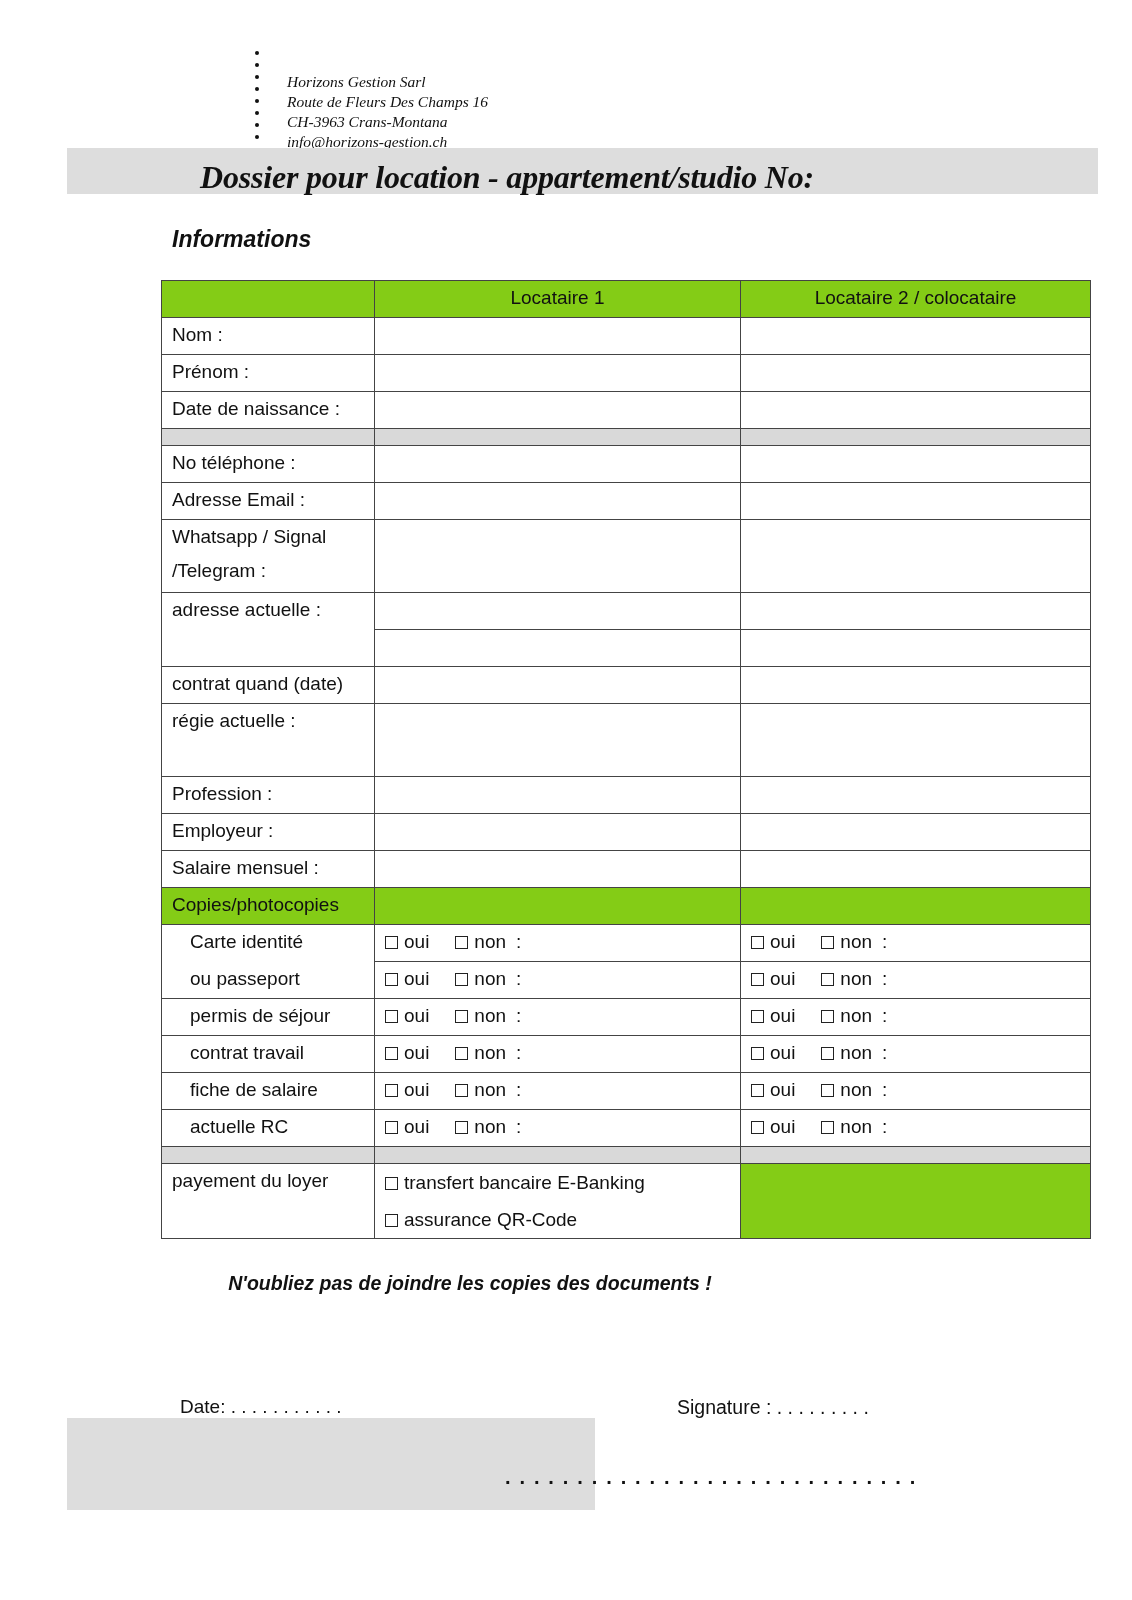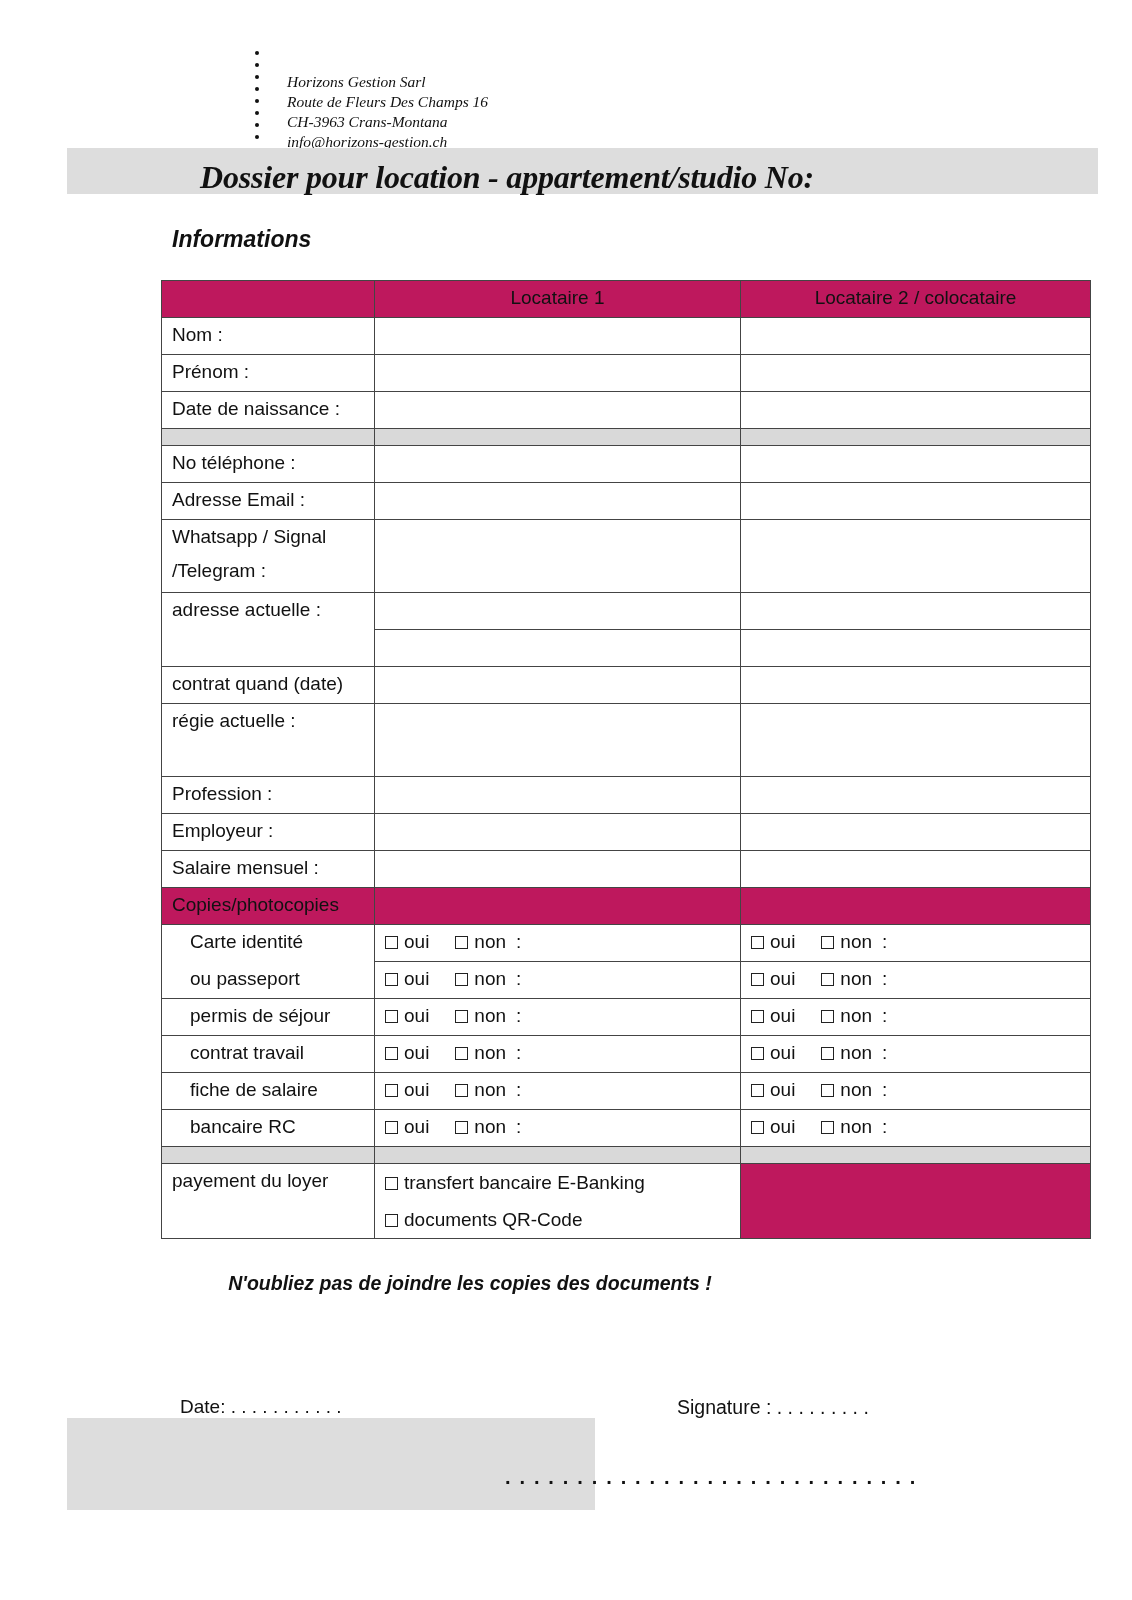--- a/index.html
+++ b/index.html
@@ -18,21 +18,21 @@
   #title { position: absolute; left: 200px; top: 159px; font-size: 32px; font-weight: bold; white-space: nowrap; letter-spacing: -0.2px; }
 
   #section-title { position: absolute; left: 172px; top: 226px; font-size: 23px; font-weight: bold; font-style: italic; }
 
   
   #form-table { position: absolute; left: 161px; top: 280px; width: 929px; border-collapse: collapse; table-layout: fixed; font-size: 19px; }
   #form-table td { border: 1.5px solid #444; padding: 0 10px; vertical-align: top; height: 36px; line-height: 34px; white-space: nowrap; overflow: hidden; }
   #form-table col.c0 { width: 213px; }
   #form-table col.c1 { width: 366px; }
   #form-table col.c2 { width: 350px; }
-  .gray { background: #be185d; }
+  .gray { background: #84cc16; }
   .hdr td { text-align: center; }
   .spacer td { height: 16px !important; line-height: 16px; background: #d9d9d9; padding: 0; }
   .tall2 td.lbl { line-height: 37px; margin-top: 17px; }
   td.indent { padding-left: 28px !important; }
   .cb { display: inline-block; width: 13px; height: 13px; border: 1.6px solid #222; vertical-align: -1px; margin-right: 6px; box-sizing: border-box; }
   .opt { display: inline-block; margin-right: 26px; }
   .opt-colon { display: inline-block; margin-left: -16px; }
   .paylines div { line-height: 37px; }
   .no-bottom { border-bottom: none !important; }
   .no-top { border-top: none !important; }
@@ -204,40 +204,40 @@
   <tr>
     <td class="indent">fiche de salaire</td>
     <td>
       <span class="opt"><span class="cb"></span><span>oui</span></span><span class="opt"><span class="cb"></span><span>non</span></span><span class="opt-colon">:</span>
     </td>
     <td>
       <span class="opt"><span class="cb"></span><span>oui</span></span><span class="opt"><span class="cb"></span><span>non</span></span><span class="opt-colon">:</span>
     </td>
   </tr>
   <tr>
-    <td class="indent">bancaire RC</td>
+    <td class="indent">actuelle RC</td>
     <td>
       <span class="opt"><span class="cb"></span><span>oui</span></span><span class="opt"><span class="cb"></span><span>non</span></span><span class="opt-colon">:</span>
     </td>
     <td>
       <span class="opt"><span class="cb"></span><span>oui</span></span><span class="opt"><span class="cb"></span><span>non</span></span><span class="opt-colon">:</span>
     </td>
   </tr>
 
   <tr class="spacer">
     <td></td>
         <td></td>
         <td></td>
   </tr>
 
   <tr>
     <td style="height:72px;">payement du loyer</td>
     <td class="paylines">
       <div><span class="cb"></span><span>transfert bancaire E-Banking</span></div>
-      <div><span class="cb"></span><span>documents QR-Code</span></div>
+      <div><span class="cb"></span><span>assurance QR-Code</span></div>
     </td>
     <td class="gray"></td>
   </tr>
 </tbody>
   </table>
 
 <div id="reminder" class="sans"><span>N'oubliez pas de joindre les copies des documents !</span></div>
 
 <div id="bottom-band"></div>
 <div id="date-line" class="sans">Date: . . . . . . . . . . .</div>

